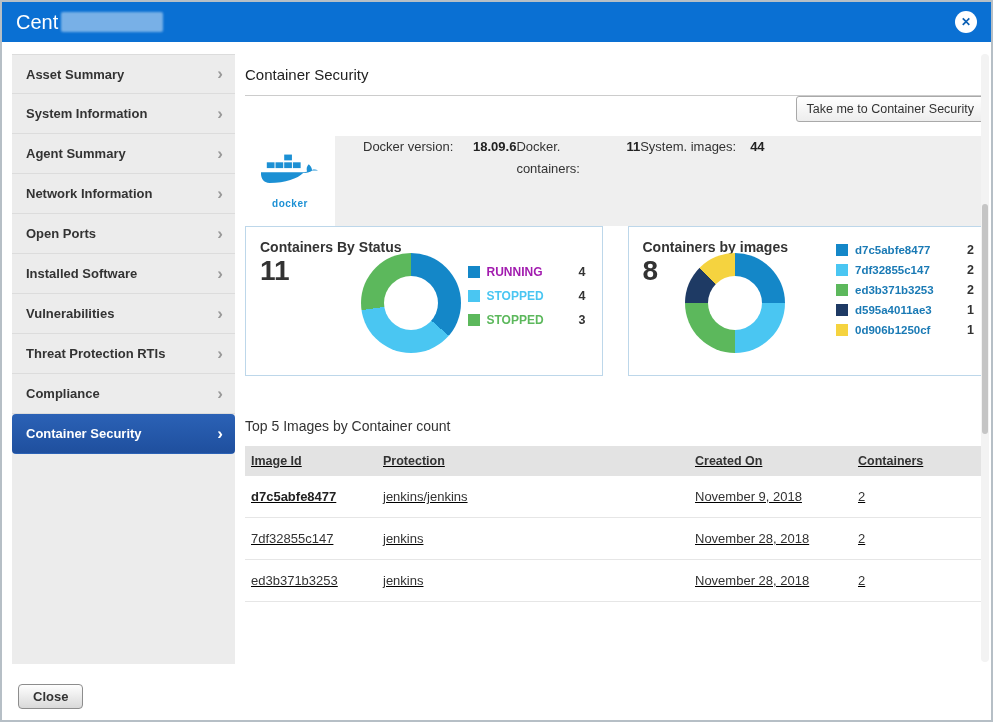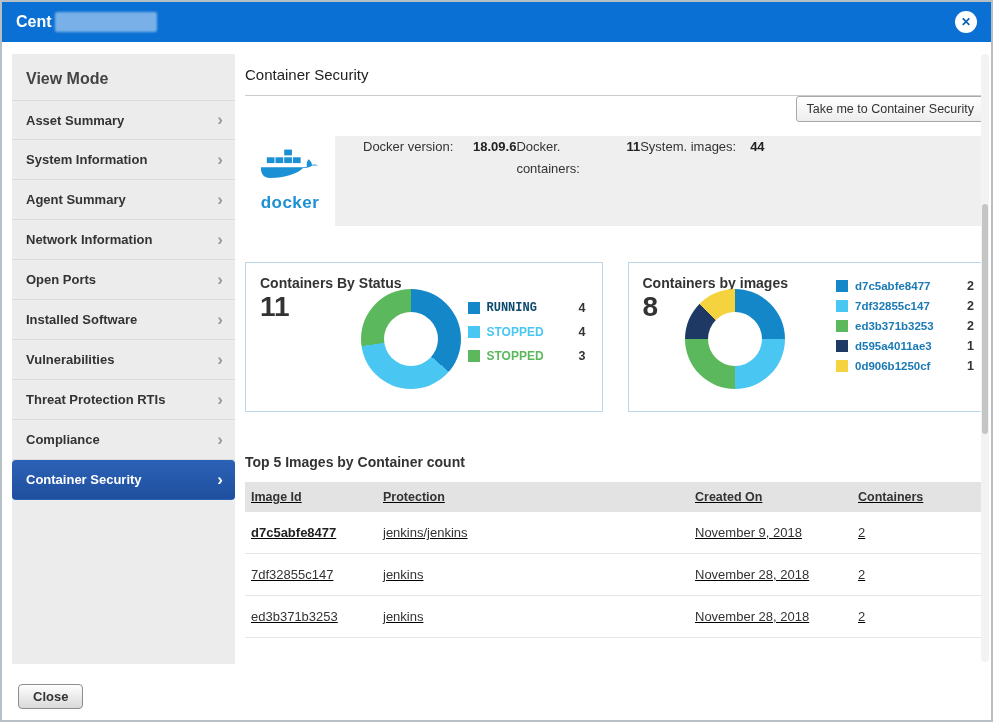--- a/index.html
+++ b/index.html
@@ -2,65 +2,65 @@
 <html><head>
 <meta charset="utf-8">
 <style>
   * { box-sizing: border-box; }
   html,body { margin:0; padding:0; background:#fff; }
   body { font-family:"Liberation Sans", sans-serif; }
   .window { position:relative; width:993px; height:722px; border:2px solid #b6bfc6; background:#fff; overflow:hidden; }
 
   
   .titlebar { position:absolute; top:0; left:0; right:0; height:40px; background:#0a70d3; display:flex; align-items:center; padding:0 14px; }
-  .title { color:#fff; font-weight:bold; font-size:16px; }
+  .title { color:#fff; font-weight:normal; font-size:20px; }
   .redact { display:inline-block; width:102px; height:20px; background:rgba(255,255,255,.45); border-radius:2px; margin-left:3px; filter:blur(1px); }
   .close-x { margin-left:auto; width:22px; height:22px; border-radius:50%; background:#fff; color:#0a5fb4; font-weight:bold; font-size:12px; border:none; display:flex; align-items:center; justify-content:center; cursor:pointer; padding:0; line-height:1; }
 
   
   .sidebar { position:absolute; left:10px; top:52px; width:223px; height:610px; background:#ececec; }
   .side-header { font-size:16px; font-weight:bold; color:#444; padding:16px 14px 12px; }
   .side-item { height:40px; display:flex; align-items:center; padding:0 12px 0 14px; border-bottom:1px solid #dcdcdc; font-size:13px; font-weight:bold; color:#333; cursor:pointer; }
   .side-item:first-child { border-top:1px solid #dcdcdc; }
   .side-item.selected { background:linear-gradient(#2b62b6,#1f4f9e); color:#fff; border-radius:4px; border-color:transparent; }
   .chev { margin-left:auto; color:#999; font-size:17px; font-weight:bold; }
   .selected .chev { color:#fff; }
 
   
   .main { position:absolute; left:243px; top:50px; width:740px; }
   .page-title { font-size:15px; color:#222; padding:14px 0 12px; border-bottom:1px solid #ccc; }
   .action-row { display:flex; justify-content:flex-end; }
   .action-btn { font-size:12.5px; color:#333; background:linear-gradient(#fff,#ededed); border:1px solid #a9a9a9; border-radius:3px; padding:5px 10px; cursor:pointer; }
 
   .docker-panel { margin-top:14px; background:#efefef; height:90px; display:flex; align-items:stretch; }
   .docker-logo-box { width:90px; background:#fff; display:flex; flex-direction:column; align-items:center; justify-content:center; gap:2px; }
-  .docker-word { color:#1c90d4; font-weight:bold; font-size:17px; letter-spacing:.5px;margin-top:8px; }
+  .docker-word { color:#1c90d4; font-weight:bold; font-size:10px; letter-spacing:.5px;margin-top:8px; }
   .docker-info { display:flex; flex-direction:row; justify-content:center; margin-left:28px; }
   .d-row { display:flex; font-size:13px; line-height:22px; color:#333; }
   .d-label { width:110px; }
   .d-value { font-weight:bold; color:#222; }
 
-  .cards { margin-top:36px; display:flex; gap:25px; }
+  .cards { display:flex; gap:25px; }
   .card { position:relative; width:362px; height:150px; border:1px solid #bdd7ea; background:#fff; }
   .card-title { position:absolute; top:12px; left:14px; font-size:14px; font-weight:bold; color:#333; }
   .card-total { position:absolute; top:28px; left:14px; font-size:28px; font-weight:bold; color:#333; }
   .donut { position:absolute; top:26px; width:100px; height:100px; border-radius:50%; }
   #chart-0 .donut { left:115px; }
   #chart-1 .donut { left:56px; }
   .hole { position:absolute; left:23px; top:23px; width:54px; height:54px; background:#fff; border-radius:50%; }
   .legend { position:absolute; display:flex; flex-direction:column; }
   #chart-0 .legend { right:16px; top:38px; gap:10px; width:118px; }
   #chart-1 .legend { right:10px; top:16px; gap:6px; width:138px; }
   .leg-row { display:flex; align-items:center; gap:7px; }
   .sw { width:12px; height:12px; flex:none; }
   .leg-label { font-size:12px; font-weight:bold; }
   #chart-1 .leg-label { font-size:11.5px; }
   .leg-count { margin-left:auto; font-size:12.5px; color:#333; font-weight:bold; }
 
-  .table-title { margin-top:42px; font-size:14px; font-weight:bold; color:#333; }
+  .table-title { margin-top:42px; font-size:14px; font-weight:normal; color:#333; }
   table { margin-top:12px; width:100%; border-collapse:collapse;text-decoration:underline; }
   thead th { background:#e3e3e3; text-align:left; font-size:12.5px; font-weight:bold; padding:8px 6px; color:#333; }
   thead th:nth-child(1){ width:132px; } thead th:nth-child(2){ width:312px; } thead th:nth-child(3){ width:163px; }
   tbody td { padding:13px 6px; border-bottom:1px solid #e6e6e6; font-size:13px; color:#333; }
   td.bold { font-weight:bold; color:#222; }
 
   .close-btn { position:absolute; left:16px; top:682px; padding:4px 14px; font-size:13px; font-weight:bold; color:#333; background:linear-gradient(#fefefe,#d9d9d9); border:1px solid #8d8d8d; border-radius:4px; cursor:pointer; }
 
   .scrollbar { position:absolute; right:2px; top:52px; width:8px; height:608px; background:#f3f3f3; border-radius:4px; }
   .scroll-thumb { position:absolute; left:1px; top:150px; width:6px; height:230px; background:#c5c5c5; border-radius:3px; }
@@ -70,21 +70,20 @@
 
 <div class="window">
 
   <div class="titlebar">
     <span class="title">Cent</span>
     <span class="redact"></span>
     <button class="close-x">✕</button>
   </div>
 
   <div class="sidebar">
-    <div class="side-header">View Mode</div>
     <div id="side-list">
         <div class="side-item">
           <span>Asset Summary</span>
           <span class="chev">›</span>
         </div>
         <div class="side-item">
           <span>System Information</span>
           <span class="chev">›</span>
         </div>
         <div class="side-item">
@@ -162,21 +161,21 @@
     <div class="cards">
       <div class="card" id="chart-0">
         <div class="card-title">Containers By Status</div>
         <div class="card-total">11</div>
         <div class="donut" style="background: conic-gradient(rgb(20, 135, 200) 0deg, rgb(20, 135, 200) 130.909deg, rgb(74, 198, 242) 130.909deg, rgb(74, 198, 242) 261.818deg, rgb(92, 184, 92) 261.818deg, rgb(92, 184, 92) 360deg);">
             <div class="hole"></div>
           </div>
         <div class="legend">
             <div class="leg-row">
               <span class="sw" style="background: rgb(20, 135, 200);"></span>
-              <span class="leg-label" style="color: #0c4a6e; font-family: Liberation Mono, monospace;">RUNNING</span>
+              <span class="leg-label" style="color: #a21caf;">RUNNING</span>
               <span class="leg-count">4</span>
             </div>
             <div class="leg-row">
               <span class="sw" style="background: rgb(74, 198, 242);"></span>
               <span class="leg-label" style="color: rgb(74, 198, 242);">STOPPED</span>
               <span class="leg-count">4</span>
             </div>
             <div class="leg-row">
               <span class="sw" style="background: rgb(92, 184, 92);"></span>
               <span class="leg-label" style="color: rgb(92, 184, 92);">STOPPED</span>

